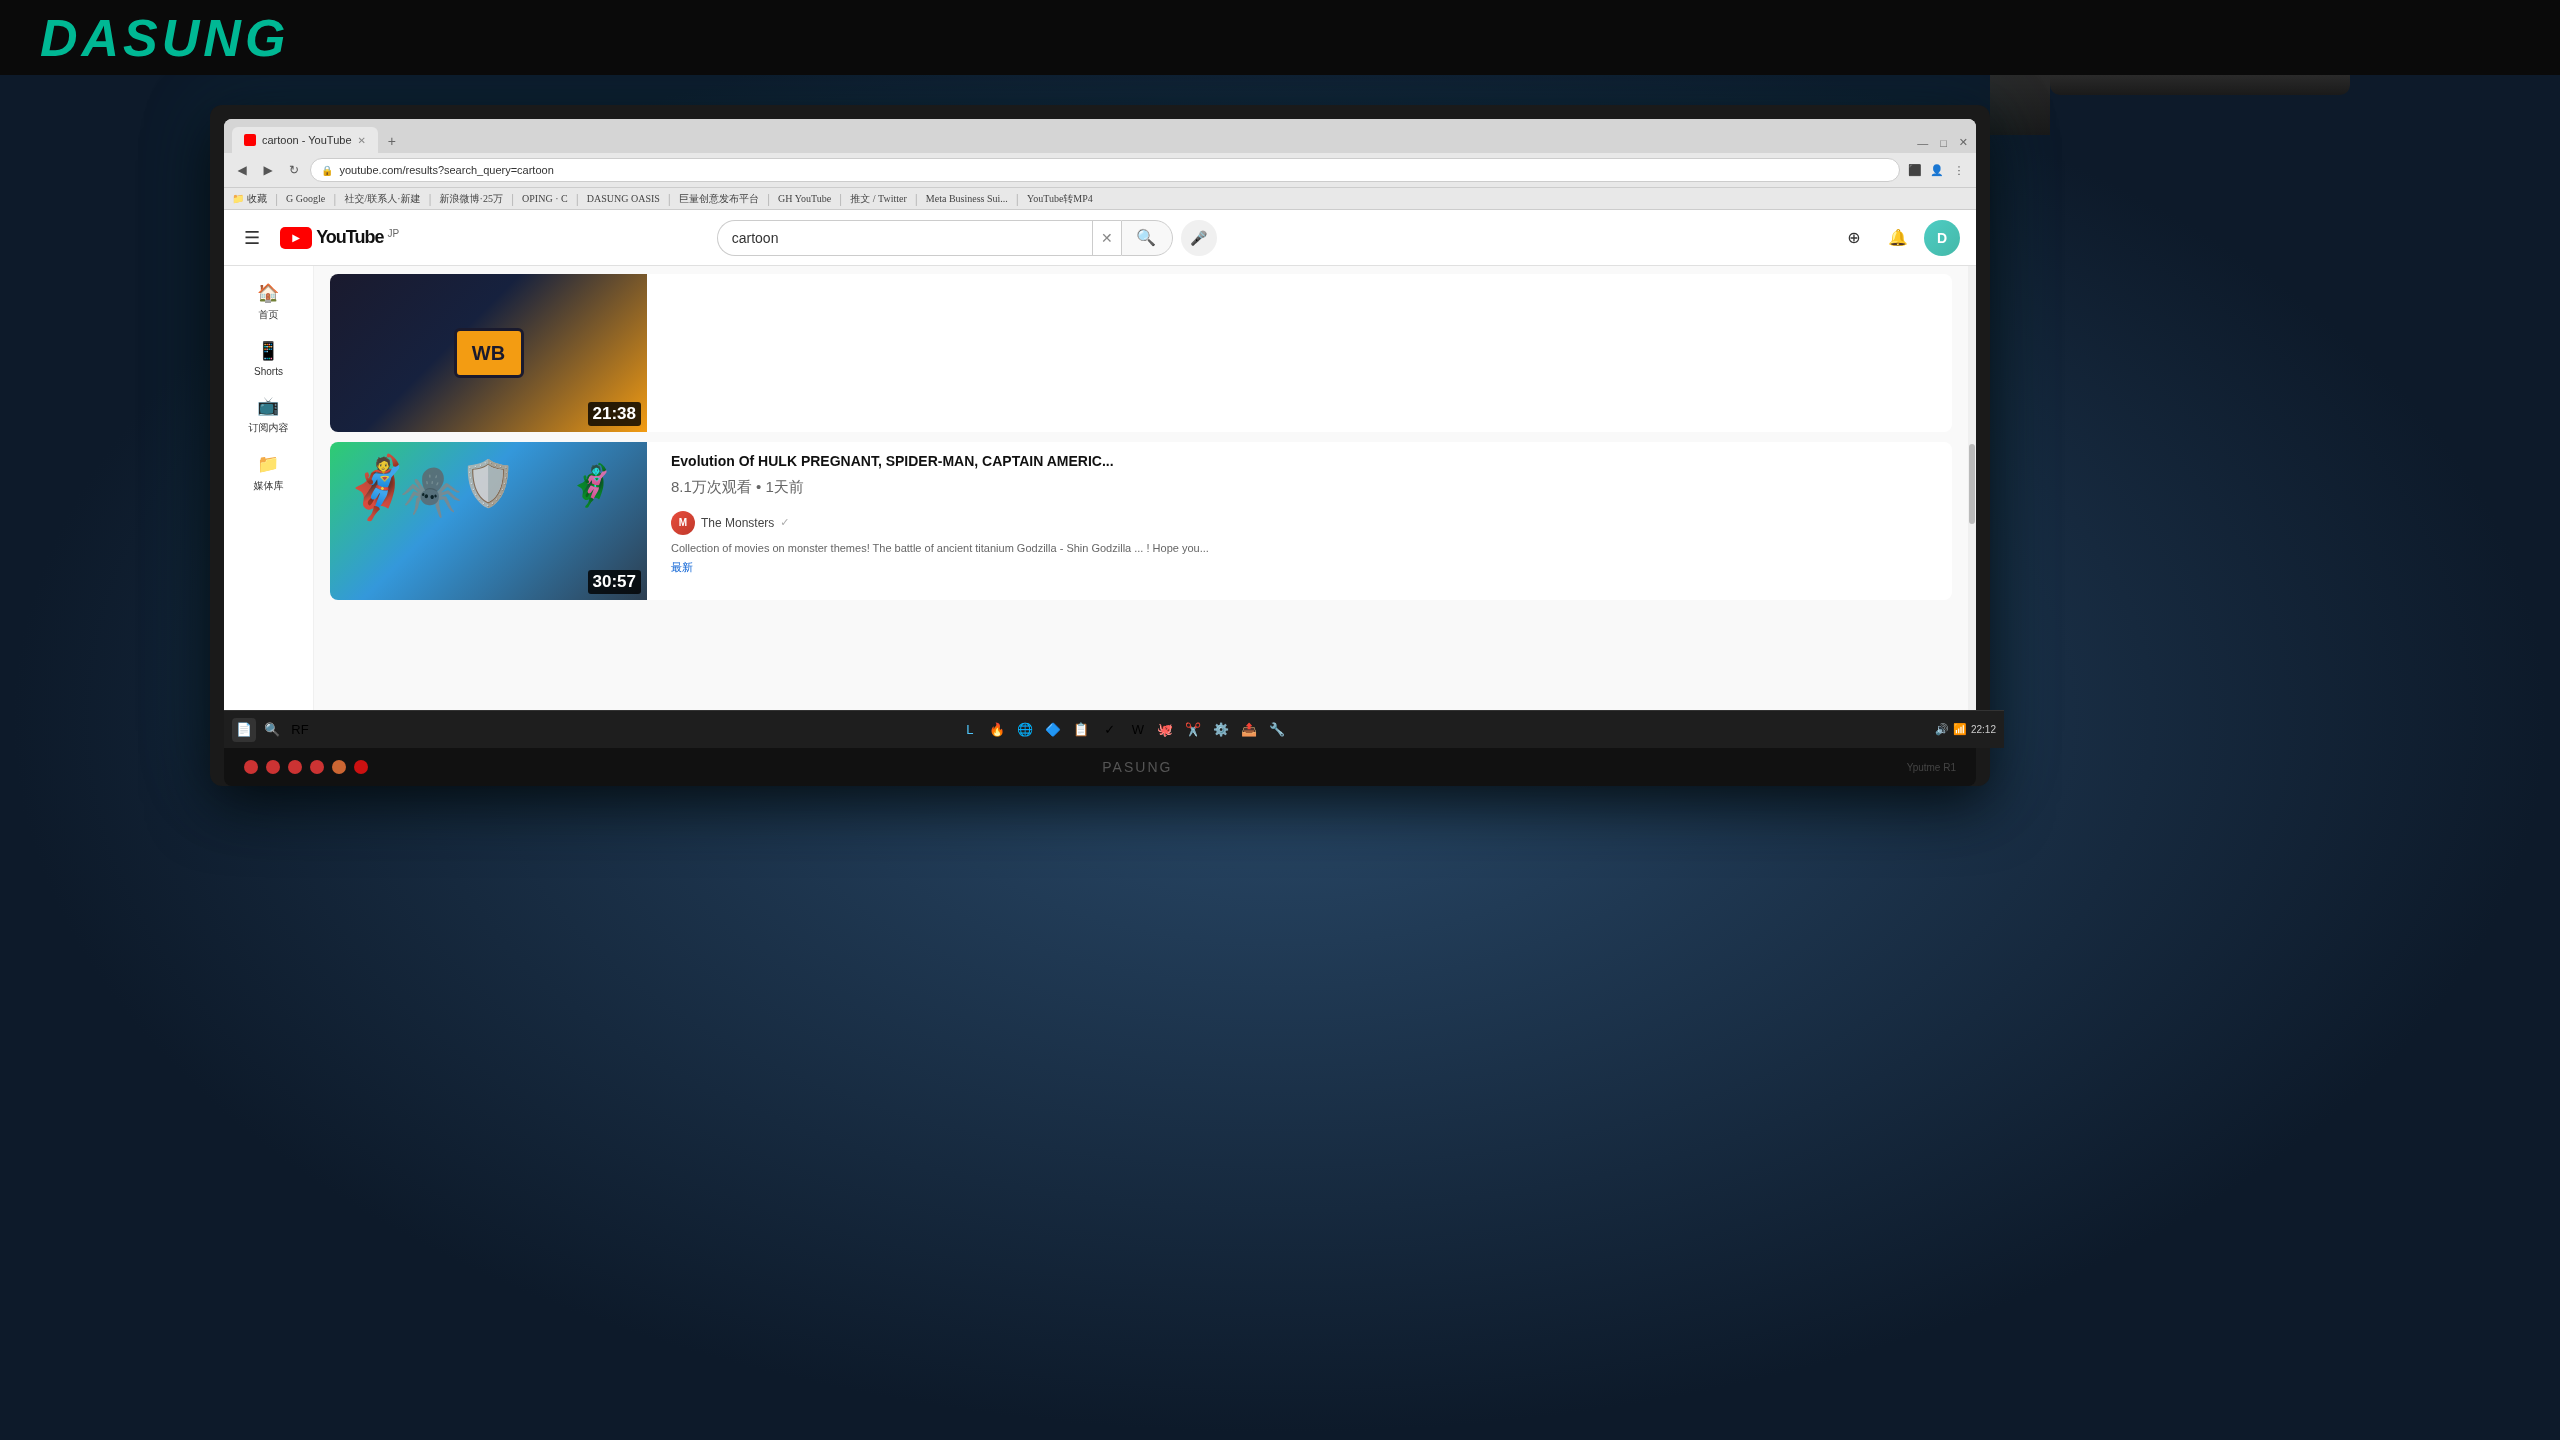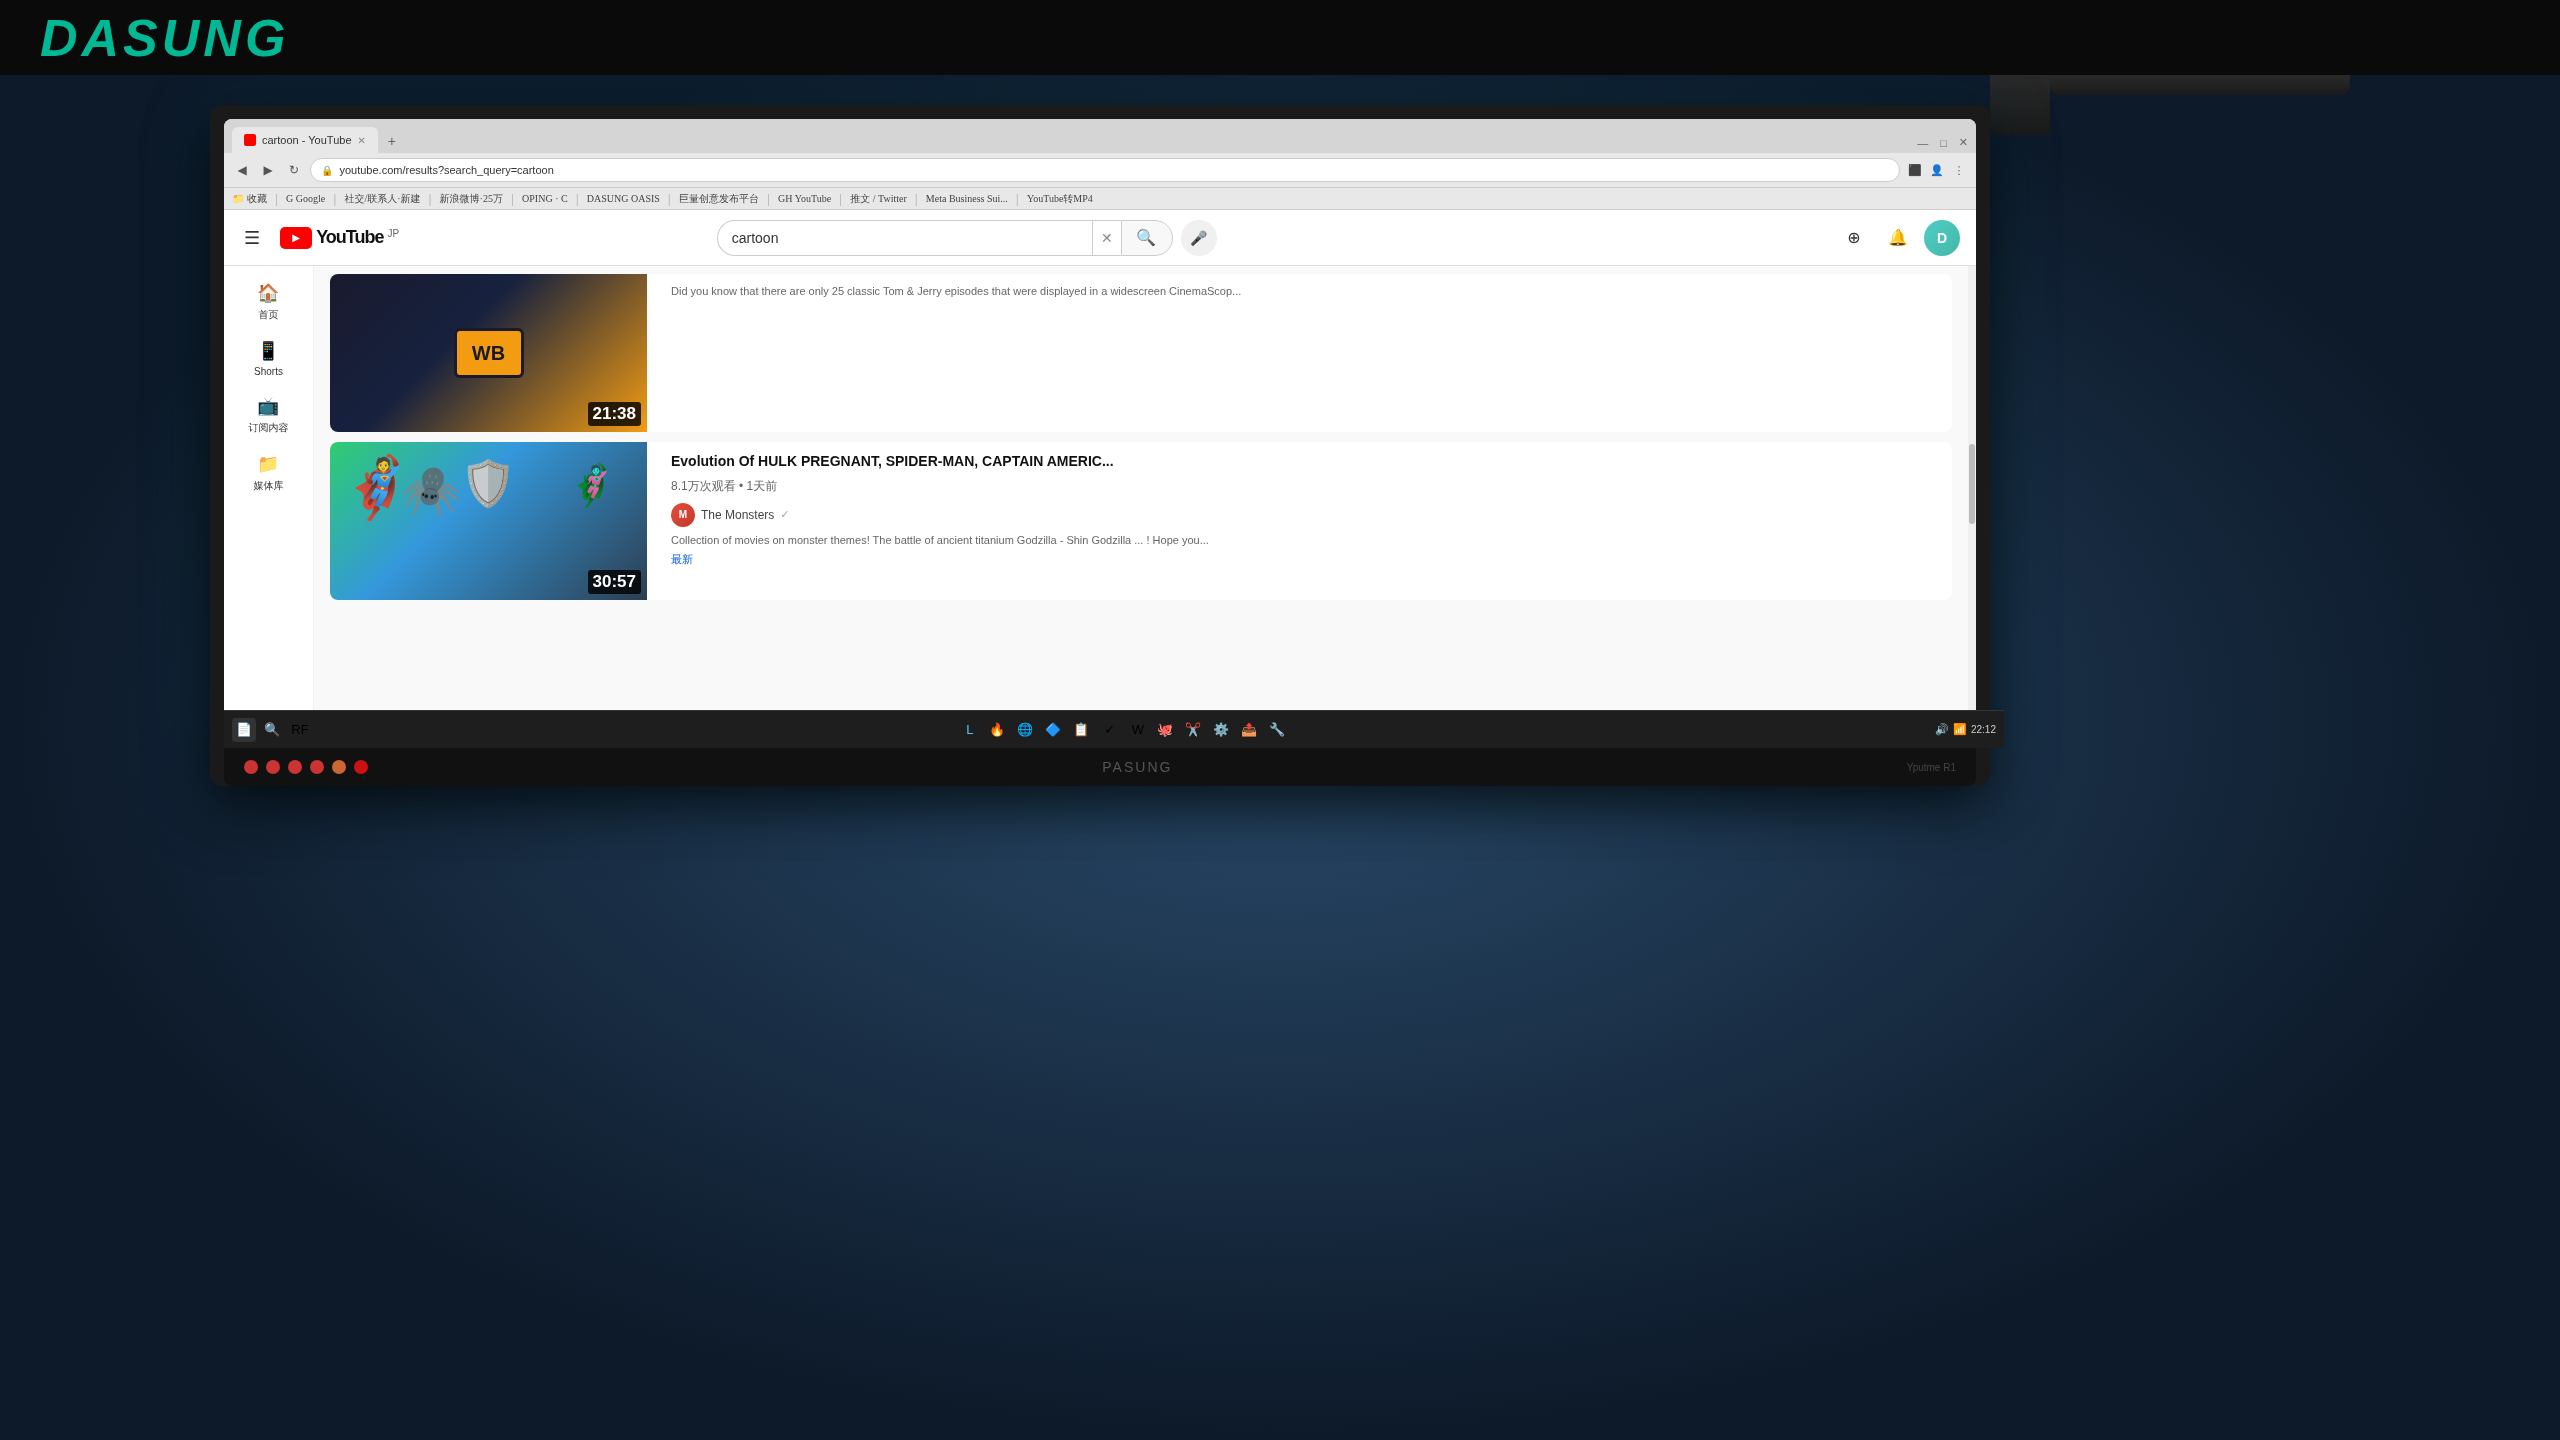--- a/index.html
+++ b/index.html
@@ -456,23 +456,23 @@
       padding: 10px 12px;
     }
     .video-title {
       font-size: 14px;
       font-weight: 600;
       color: #111;
       line-height: 1.4;
       margin-bottom: 6px;
     }
     .video-meta {
-      font-size: 12px;
+      font-size: 15px;
       color: #666;
-      margin-bottom: 8px;
+      margin-bottom: 14px;
     }
     .channel-info {
       display: flex;
       align-items: center;
       gap: 6px;
       margin-bottom: 6px;
     }
     .channel-avatar {
       width: 24px;
       height: 24px;
@@ -717,23 +717,20 @@
           </div>
 
           <div class="yt-content">
 
             <div class="video-result" style="margin-bottom:10px;">
               <div class="video-thumb">
                 <div class="thumb-wb">
                   <div class="thumb-wb-logo">WB</div>
                 </div>
                 <span class="thumb-duration">21:38</span>
-              </div>
-              <div class="video-info">
-                <div class="video-desc">Did you know that there are only 25 classic Tom &amp; Jerry episodes that were displayed in a widescreen CinemaScop...</div>
               </div>
             </div>
 
             <div class="video-result">
               <div class="video-thumb">
                 <div class="thumb-hulk">
                   <span style="font-size:60px; position:absolute; left:10px; top:10px; opacity:0.9;">🦸</span>
                   <span style="font-size:50px; position:absolute; left:70px; top:20px; opacity:0.8;">🕷️</span>
                   <span style="font-size:45px; position:absolute; left:130px; top:15px; opacity:0.8; filter:hue-rotate(200deg);">🛡️</span>
                   <span style="font-size:40px; position:absolute; right:30px; top:20px; opacity:0.8; filter:hue-rotate(120deg);">🦸</span>

